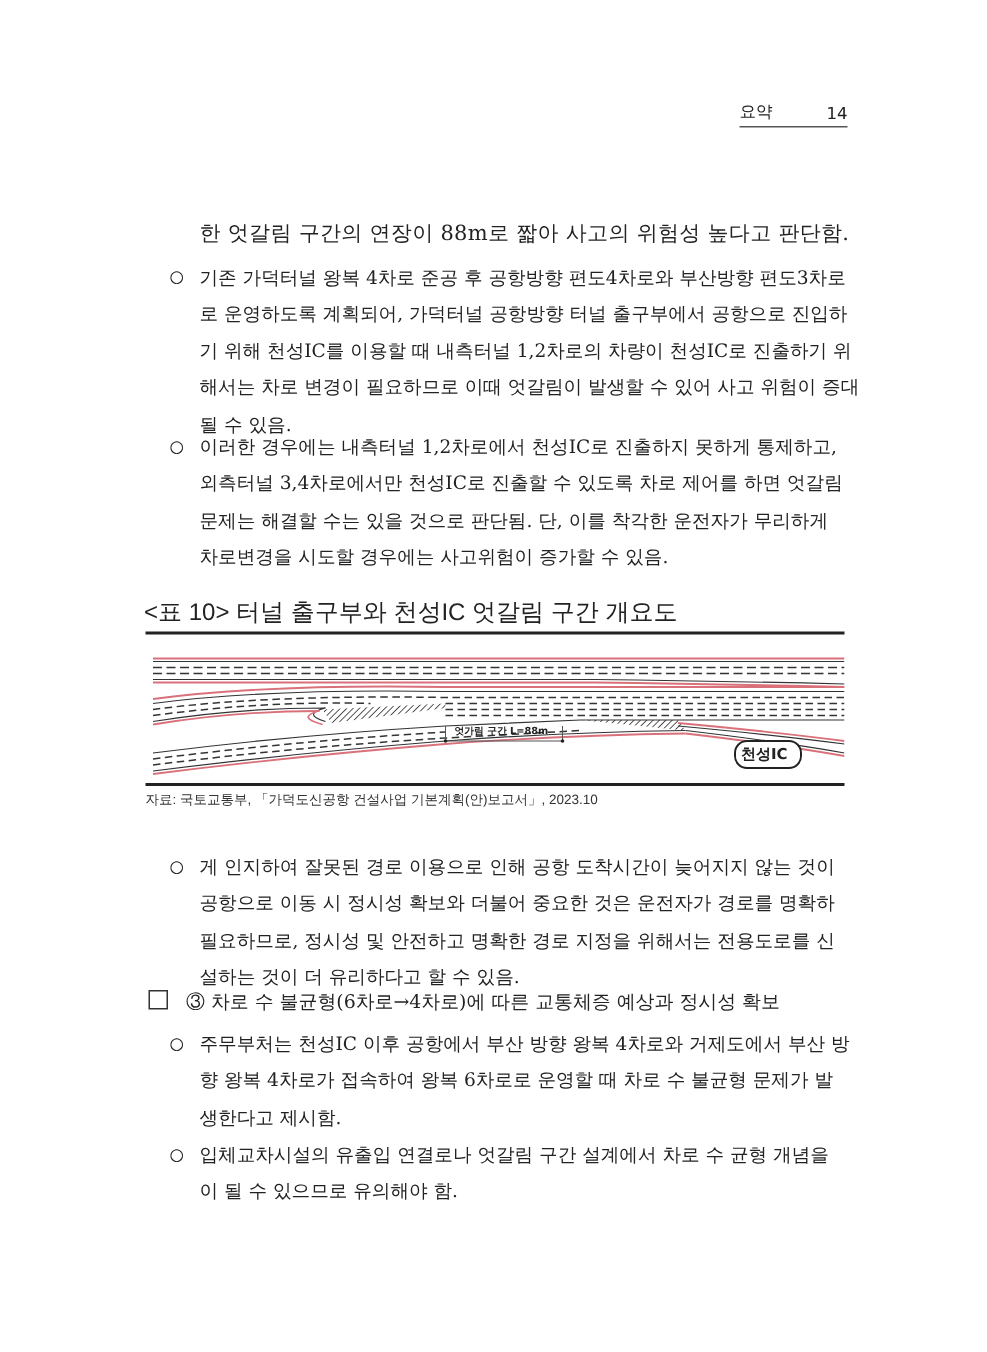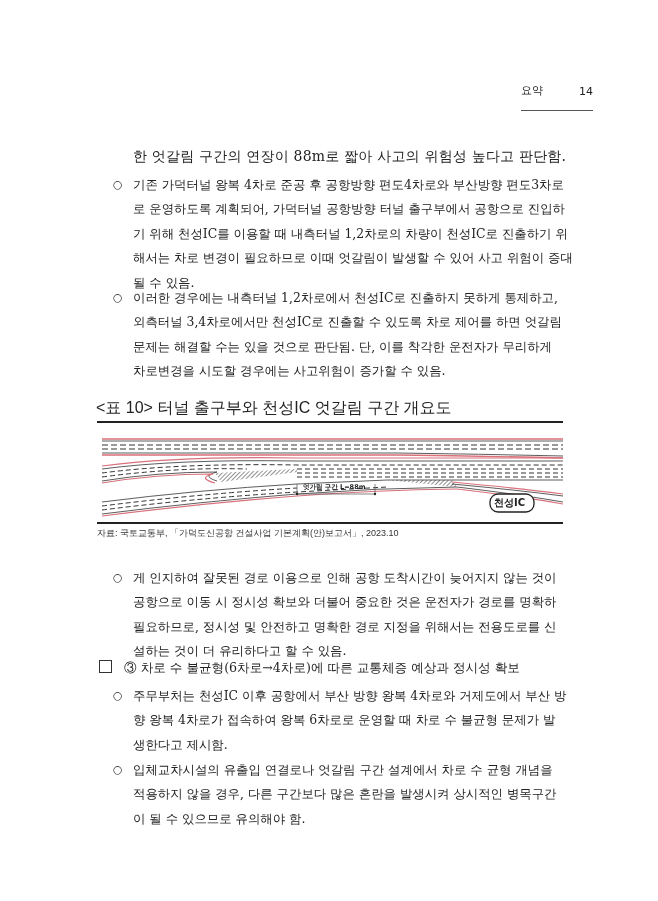--- a/index.html
+++ b/index.html
@@ -1,20 +1,20 @@
 <!DOCTYPE html>
 <html><head>
 <meta charset="utf-8">
 <style>
   html, body { margin: 0; padding: 0; background: #ffffff; }
   body { width: 658px; height: 901px; position: relative; overflow: hidden;
          font-family: "DejaVu Serif", "Liberation Serif", serif; color: #222; }
-  .header { position: absolute; left: 493px; top: 80px; width: 72px; height: 18px;
+  .header { position: absolute; left: 493px; top: 64px; width: 72px; height: 18px;
             border-bottom: 1.5px solid #555; font-family: "DejaVu Sans", sans-serif;
-            font-size: 11px; display: flex; justify-content: space-between; align-items: flex-end; padding-bottom: 12px; margin-left: 28px; }
+            font-size: 11px; display: flex; justify-content: space-between; align-items: flex-end; padding-bottom: 2px; }
   .para { position: absolute; font-size: 14px; line-height: 24px; color: #222; letter-spacing: 0.2px; }
   .bullet-block { position: absolute; left: 113px; width: 455px; font-size: 12.4px; line-height: 24.4px; }
   .bullet-block .mark { position: absolute; left: 0; top: 0; font-size: 11px; }
   .bullet-block .line { padding-left: 20px; white-space: nowrap; text-align: justify; }
   .caption { position: absolute; left: 96px; top: 398px; font-family: Liberation Sans, sans-serif; font-size: 16px; color: #222; }
   .rule { position: absolute; left: 97px; width: 466px; height: 2px; background: #222; }
   .diagram { position: absolute; left: 97px; top: 432px; width: 466px; height: 86px; }
   .source { position: absolute; left: 97px; top: 527px; font-family: Liberation Sans, sans-serif; font-size: 9px; color: #333; }
   .section { position: absolute; left: 99px; top: 658px; font-size: 12.6px; line-height: 20px; white-space: nowrap; }
   .checkbox { display: inline-block; width: 11px; height: 11px; border: 1px solid #333; vertical-align: -1px; margin-right: 8px; }
@@ -119,15 +119,14 @@
 <div class="bullet-block" style="top:684px;">
   <span class="mark">○</span>
   <div class="line">주무부처는 천성IC 이후 공항에서 부산 방향 왕복 4차로와 거제도에서 부산 방</div>
   <div class="line">향 왕복 4차로가 접속하여 왕복 6차로로 운영할 때 차로 수 불균형 문제가 발</div>
   <div class="line">생한다고 제시함.</div>
 </div>
 
 <div class="bullet-block" style="top:758px;">
   <span class="mark">○</span>
   <div class="line">입체교차시설의 유출입 연결로나 엇갈림 구간 설계에서 차로 수 균형 개념을</div>
-  <div class="line">적용하지 않을 경우, 다른 구간보다 많은 혼란을 발생시켜 상시적인 병목구간</div>
   <div class="line">이 될 수 있으므로 유의해야 함.</div>
 </div>
 
 </body></html>

